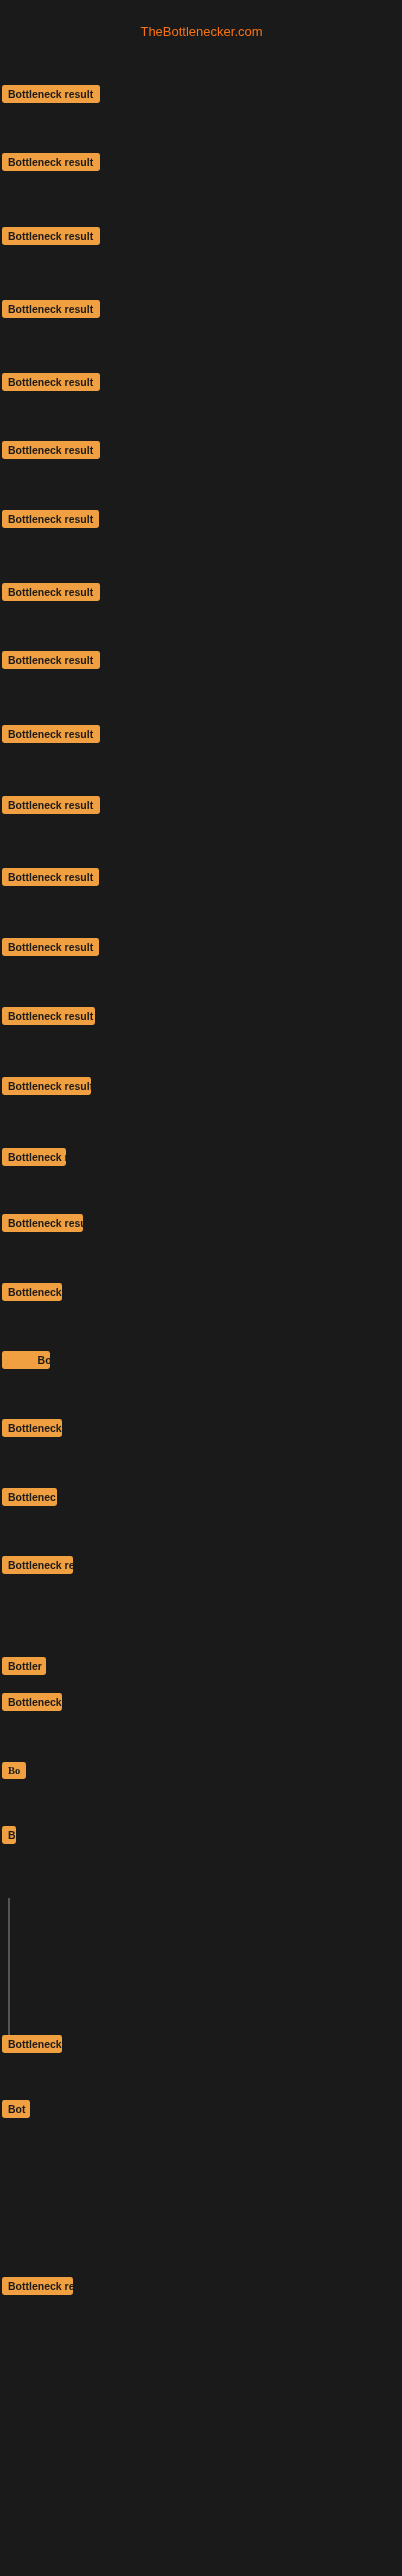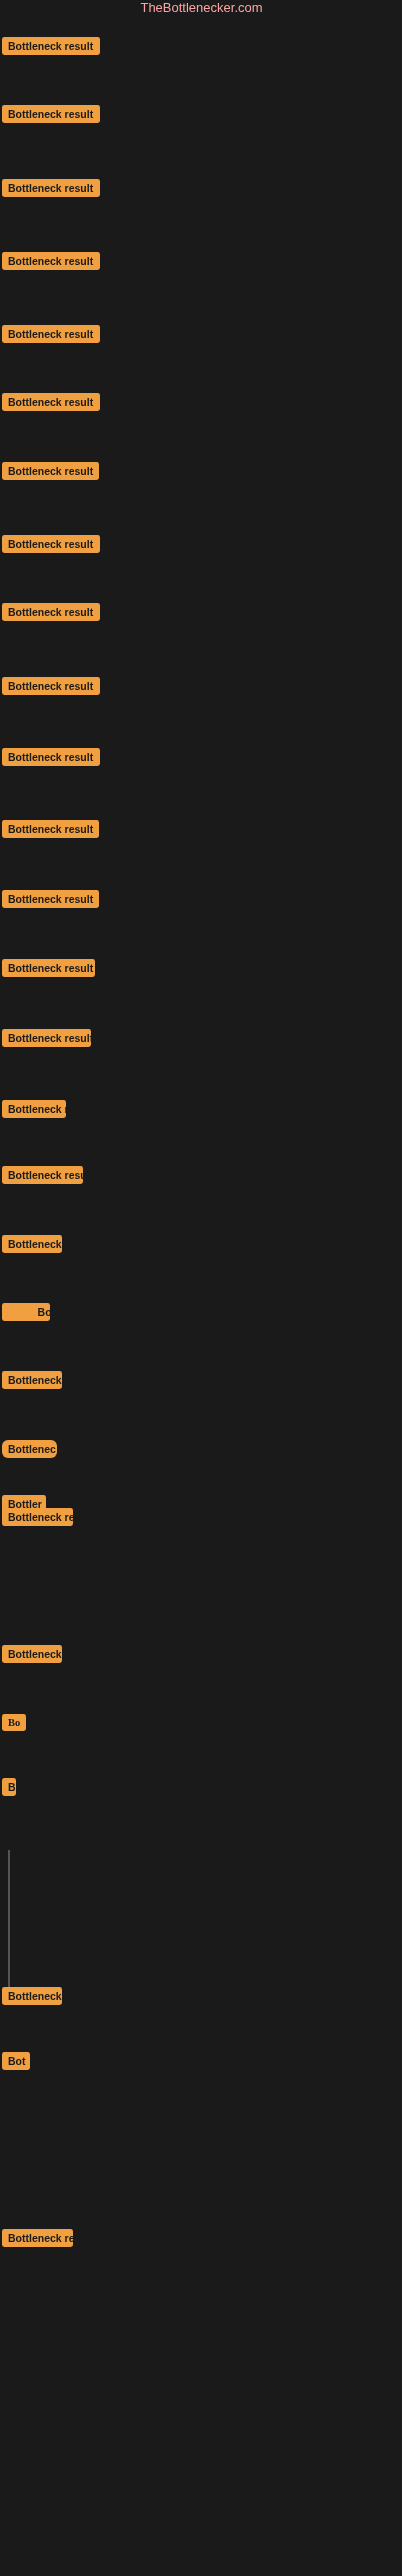--- a/index.html
+++ b/index.html
@@ -9,23 +9,23 @@
     }
     body {
       width: 403px;
       min-height: 2576px;
       background-color: #1a1a1a;
       font-family: Arial, sans-serif;
       position: relative;
     }
     .site-title {
       text-align: center;
-      color: #fca5a5;
+      color: #f97316;
       font-size: 13px;
-      padding: 0 0;
+      padding: 24px 0;
       font-weight: normal;
     }
     .bottleneck-item {
       position: absolute;
       left: 1.6px;
     }
     .bottleneck-badge {
       background-color: #f0a040;
       color: #1a1a1a;
       font-size: 10.5px;
@@ -63,23 +63,23 @@
     <div class="bottleneck-item" style="top: 733px;"><span class="bottleneck-badge" style="max-width: 103px;">Bottleneck result</span></div>
     <div class="bottleneck-item" style="top: 805px;"><span class="bottleneck-badge" style="max-width: 97px;">Bottleneck result</span></div>
     <div class="bottleneck-item" style="top: 875px;"><span class="bottleneck-badge" style="max-width: 97px;">Bottleneck result</span></div>
     <div class="bottleneck-item" style="top: 944px;"><span class="bottleneck-badge" style="max-width: 93px;">Bottleneck result</span></div>
     <div class="bottleneck-item" style="top: 1014px;"><span class="bottleneck-badge" style="max-width: 89px;">Bottleneck result</span></div>
     <div class="bottleneck-item" style="top: 1085px;"><span class="bottleneck-badge" style="max-width: 64px;">Bottleneck r</span></div>
     <div class="bottleneck-item" style="top: 1151px;"><span class="bottleneck-badge" style="max-width: 81px;">Bottleneck resu</span></div>
     <div class="bottleneck-item" style="top: 1220px;"><span class="bottleneck-badge" style="max-width: 60px;">Bottleneck</span></div>
     <div class="bottleneck-item" style="top: 1288px;"><span class="bottleneck-badge" style="max-width: 48px; padding-left: 36px;">Bottlen</span></div>
     <div class="bottleneck-item" style="top: 1356px;"><span class="bottleneck-badge" style="max-width: 60px;">Bottleneck</span></div>
-    <div class="bottleneck-item" style="top: 1425px;"><span class="bottleneck-badge" style="max-width: 55px; border-radius: 6px;">Bottlenec</span></div>
+    <div class="bottleneck-item" style="top: 1425px;"><span class="bottleneck-badge" style="max-width: 55px;">Bottlenec</span></div>
     <div class="bottleneck-item" style="top: 1493px;"><span class="bottleneck-badge" style="max-width: 71px;">Bottleneck re</span></div>
-    <div class="bottleneck-item" style="top: 1480px;"><span class="bottleneck-badge" style="max-width: 44px;">Bottler</span></div>
+    <div class="bottleneck-item" style="top: 1594px;"><span class="bottleneck-badge" style="max-width: 44px;">Bottler</span></div>
     <div class="bottleneck-item" style="top: 1630px;"><span class="bottleneck-badge" style="max-width: 60px;">Bottleneck</span></div>
     <div class="bottleneck-item" style="top: 1699px; font-family: Liberation Serif, serif;"><span class="bottleneck-badge" style="max-width: 24px;">Bo</span></div>
     <div class="bottleneck-item" style="top: 1763px;"><span class="bottleneck-badge" style="max-width: 14.5px;">B</span></div>
     <div class="bottleneck-item" style="top: 1972px;"><span class="bottleneck-badge" style="max-width: 60px;">Bottleneck</span></div>
     <div class="bottleneck-item" style="top: 2037px;"><span class="bottleneck-badge" style="max-width: 28px;">Bot</span></div>
     <div class="bottleneck-item" style="top: 2214px;"><span class="bottleneck-badge" style="max-width: 71px;">Bottleneck re</span></div>
   </div>
 
 
 </body></html>

